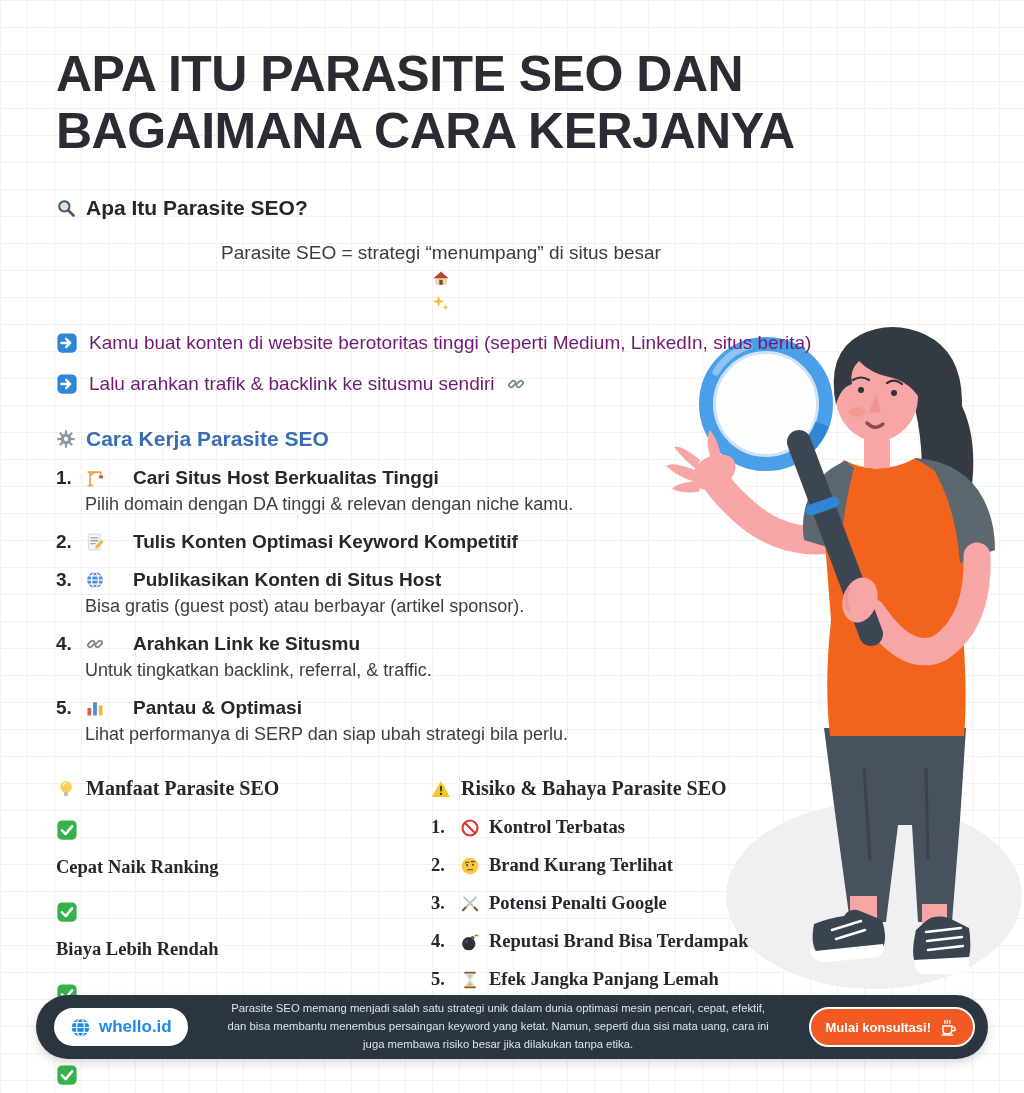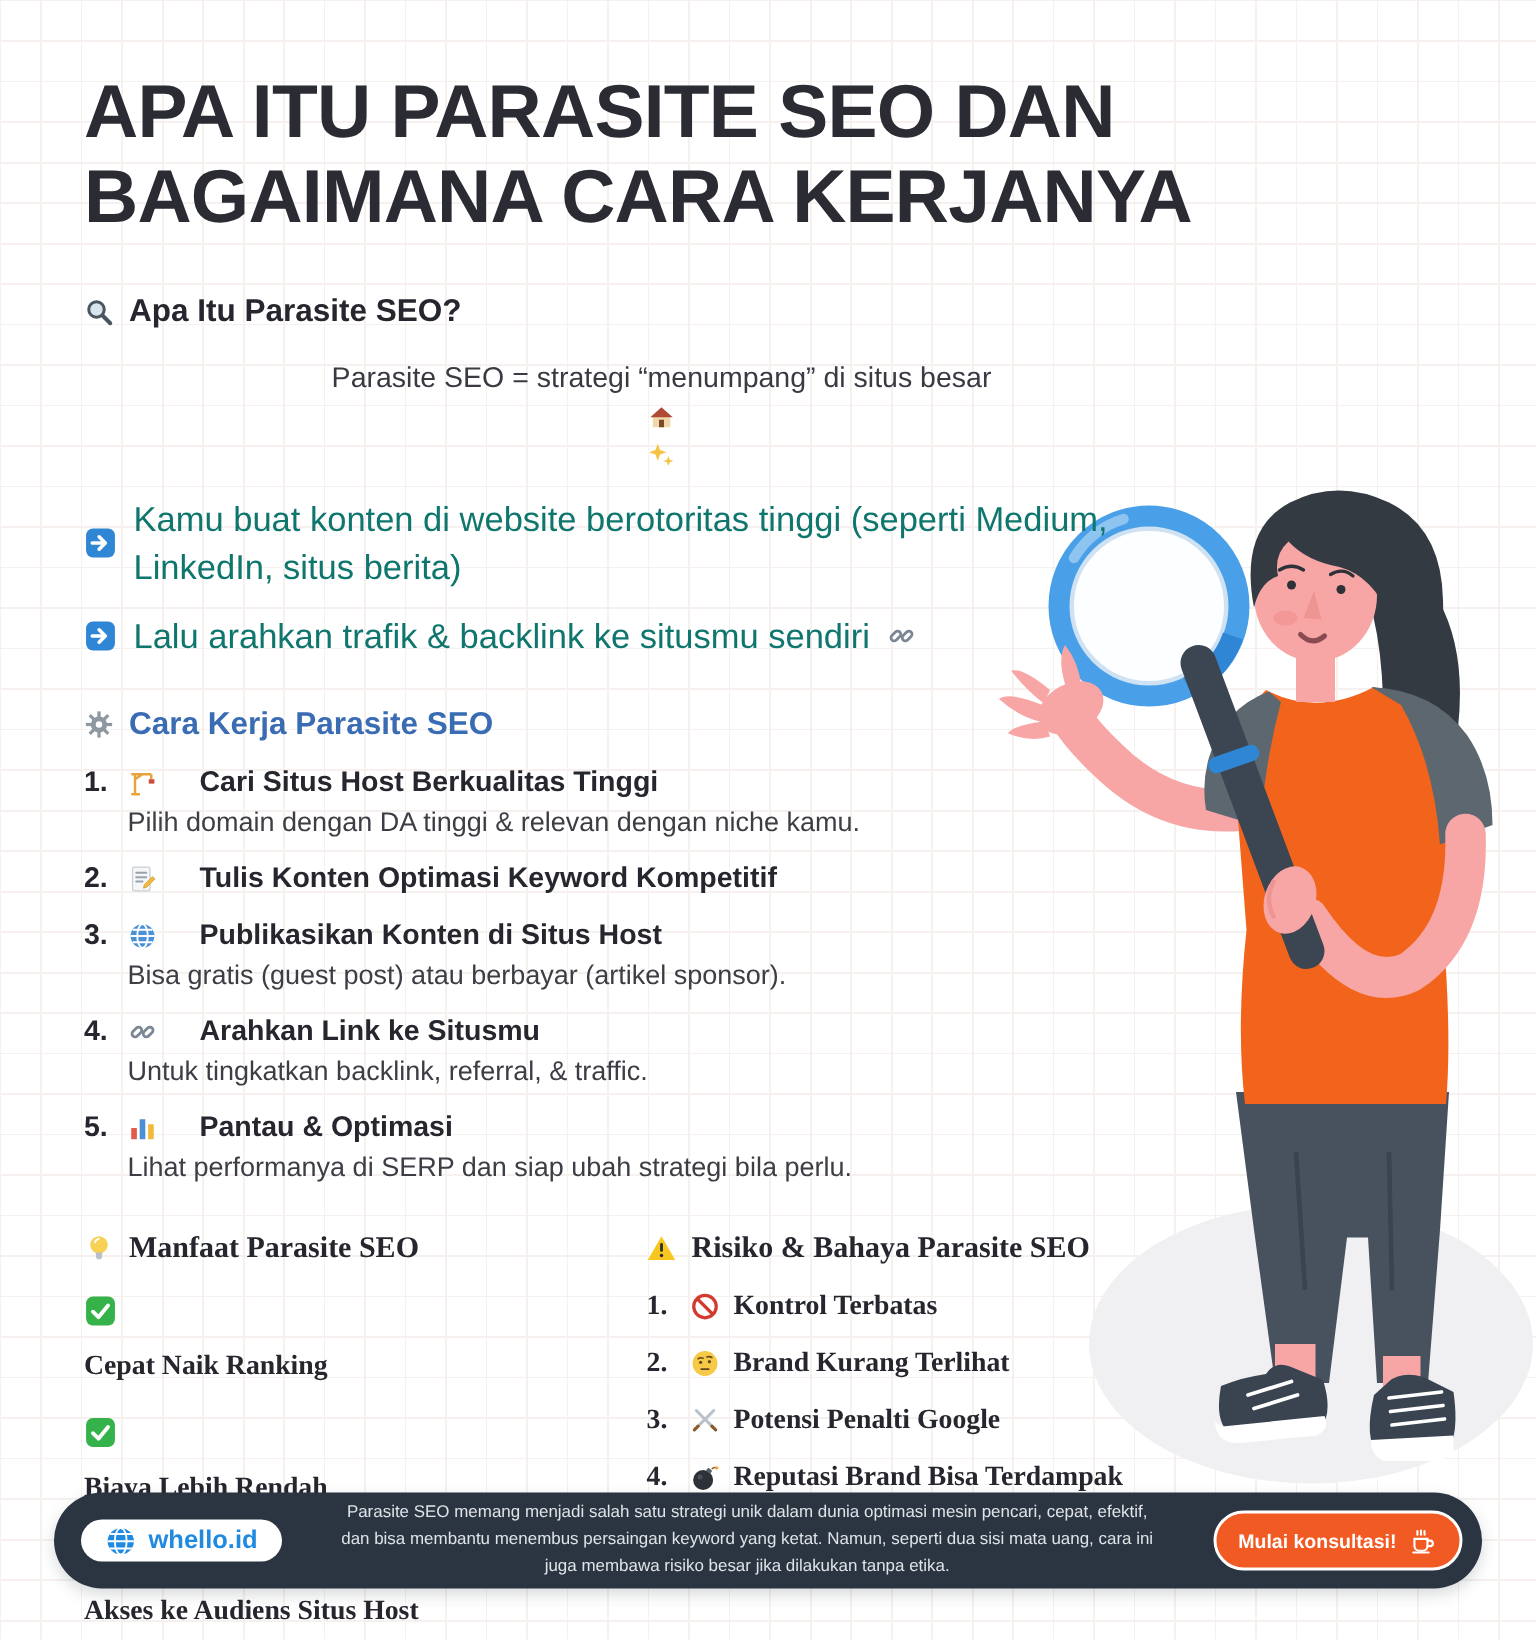--- a/index.html
+++ b/index.html
@@ -36,21 +36,21 @@
 
   .intro h2 { margin-top: 36px; }
   .lead {
     margin-top: 22px;
     font-size: 19px; color:#3a3a43;
     display:flex; align-items:center; gap:5px;flex-direction:column;
   }
   ul.bullets { list-style:none; margin-top: 16px; }
   ul.bullets li {
     display:flex; align-items:center; gap:11px;
-    font-size:23px; color:#0f766e;
+    font-size:19px; color:#701a75;
     margin: 0 0 14px 0; line-height:1.4;
   }
 
   .steps h2 { margin-top: 30px; }
   ol.steps-list { list-style:none; margin-top: 6px; }
   li.step { margin-top: 16px; }
   .step-head { display:flex; align-items:center; gap:9px; }
   .step-head .num { font-size:19px; font-weight:800; color:#26262e; min-width:20px; }
   .step-title { font-size:19px; font-weight:800; color:#26262e;margin-left:19px; }
   .step-desc { margin:5px 0 0 29px; font-size:18px; color:#3d3d46; }
@@ -74,21 +74,21 @@
   li.r-item .num { min-width:20px; }
 
   
   footer.bar {
     position:absolute; left:36px; top:995px; width:952px; height:64px;
     background:#2b3541; border-radius:34px; z-index:5;
     display:flex; align-items:center; gap:16px; padding:0 13px 0 18px;
     box-shadow: 0 4px 10px rgba(40,50,60,.18);
   }
   .logo-pill {
-    flex:none; height:28px; padding:0 16px;
+    flex:none; height:38px; padding:0 16px;
     background:#fff; border-radius:20px;
     display:flex; align-items:center; gap:8px;
     color:#1f8ae0; font-weight:800; font-size:17px; cursor:pointer;
   }
   .logo-pill .emo svg { width:21px; height:21px; }
   p.summary {
     flex:1; max-width:555px; margin:0 auto;
     font-size:11.3px; line-height:1.58; text-align:center; color:#dfe3e8;
   }
   button.cta {

